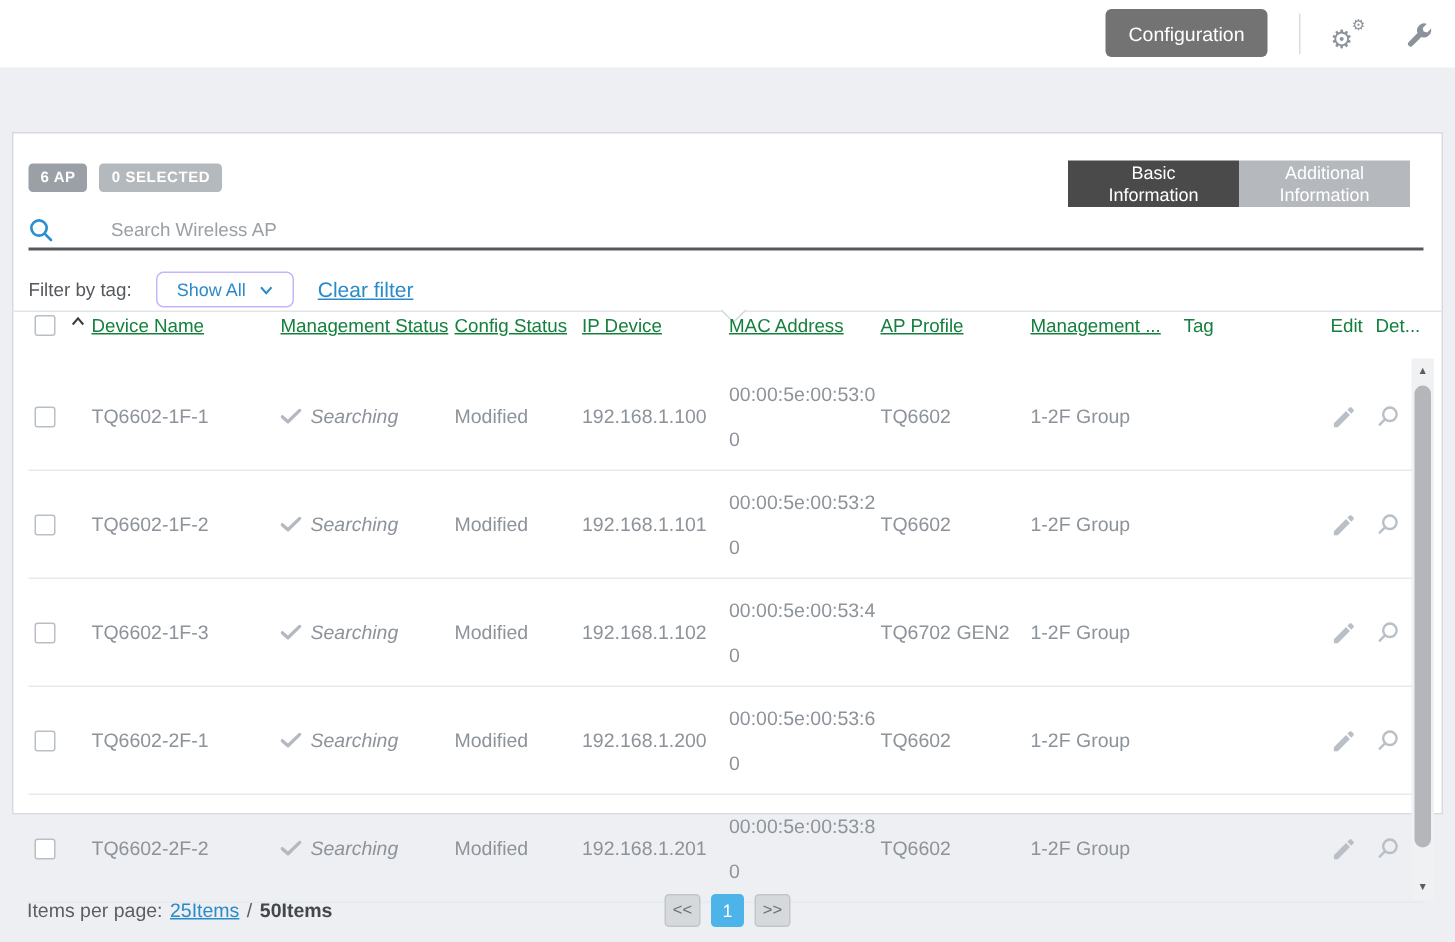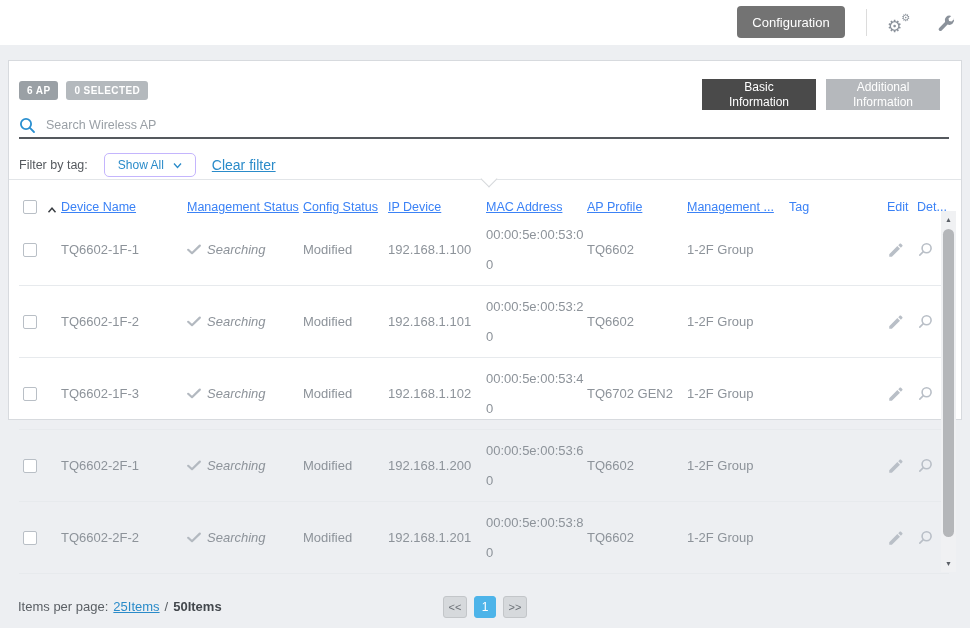--- a/index.html
+++ b/index.html
@@ -12,51 +12,51 @@
              color:#fff; border:none; border-radius:4px; font-size:13px; font-family:inherit; cursor:pointer; }
   .tb-divider { position:absolute; left:866px; top:9px; width:1px; height:27px; background:#dcdcdc; }
   .tb-icon { position:absolute; top:8px; width:30px; height:30px; color:#8b929b; cursor:pointer;
              display:flex; align-items:center; justify-content:center; }
   .tb-icon.gears { left:886px; }
   .tb-icon.wrench { left:930px; }
   .gear-big { font-size:17px; line-height:1; position:relative; top:3px; left:-2px; }
   .gear-small { font-size:10px; line-height:1; position:relative; top:-5px; left:-3px; }
 
   
-  .panel { position:absolute; left:8px; top:60px; width:954px; height:360px; background:#fff; border:1px solid #d7dade; }
+  .panel { position:absolute; left:8px; top:88px; width:954px; height:455px; background:#fff; border:1px solid #d7dade; }
 
   .badges { position:absolute; left:10px; top:20px; display:flex; gap:8px; }
   .badge { color:#fff; font-size:10px; font-weight:bold; letter-spacing:.4px; padding:4px 8px; border-radius:3px; }
   .badge.ap { background:#9aa0a5; }
   .badge.sel { background:#b4b9bd; }
 
-  .tabs { position:absolute; right:21px; top:18px; display:flex; gap:10px; }
+  .tabs { position:absolute; right:21px; top:18px; display:flex; gap:0; }
   .tab { width:114px; height:31px; color:#fff; font-size:12px; line-height:1.2; display:flex; align-items:center;
          justify-content:center; text-align:center; cursor:pointer; padding:0 14px; }
   .tab.active { background:#4a4a4a; }
   .tab.inactive { background:#b5b8bc; }
 
   .search-wrap { position:absolute; left:10px; top:52px; width:930px; height:26px; border-bottom:2px solid #55595e;
                  display:flex; align-items:center; gap:10px; }
-  .search-input { border:none; outline:none; font-size:12.5px; color:#333; width:420px; font-family:inherit; background:transparent; }
+  .search-input { border:none; outline:none; font-size:12.5px; color:#333; width:420px; font-family:inherit; background:transparent;margin-left:28px; }
   .search-input::placeholder { color:#9aa0a6; opacity:1; }
 
   .filter-row { position:absolute; left:10px; top:92px; display:flex; align-items:center; gap:16px;
                 font-size:12.5px; color:#55595e; }
   .dropdown { border:1px solid #c4b5fd; border-radius:5px; padding:4px 13px; color:#2a8bc9; font-size:12px;
               display:flex; align-items:center; gap:9px; cursor:pointer; background:#fff; }
   .clear-link { color:#2a8bc9; text-decoration:underline; font-size:14px; cursor:pointer; }
 
   .panel-divider { position:absolute; left:0; top:118px; width:952px; border-top:1px solid #e2e5e8; }
   .notch { position:absolute; left:474px; top:112px; width:12px; height:12px; background:#fff;
            border-right:1px solid #d5d8db; border-bottom:1px solid #d5d8db; transform:rotate(45deg); }
 
   
-  .thead { position:absolute; left:10px; top:121px; width:930px; height:32px; display:flex; align-items:flex-end;
-           font-size:12.5px; color:#3b82f6; }
+  .thead { position:absolute; left:10px; top:121px; width:930px; height:32px; display:flex; align-items:flex-start;
+           font-size:12.5px; color:#15803d; }
   .thead .hlabel { white-space:nowrap; }
   .thead .sortable { text-decoration:underline; cursor:pointer; }
   .c-check { width:28px; display:flex; align-items:center; }
   .c-caret { width:14px; display:flex; align-items:center; }
   .c-device { width:126px; } .c-mstatus { width:116px; } .c-cstatus { width:85px; }
   .c-ip { width:98px; } .c-mac { width:101px; } .c-profile { width:100px; }
   .c-group { width:102px; } .c-tag { width:98px; } .c-edit { width:30px; } .c-det { width:32px; }
 
   .cb { width:14px; height:14px; border:1px solid #b9bfc6; border-radius:2px; background:#fff; cursor:pointer; margin-left:4px; }
 

